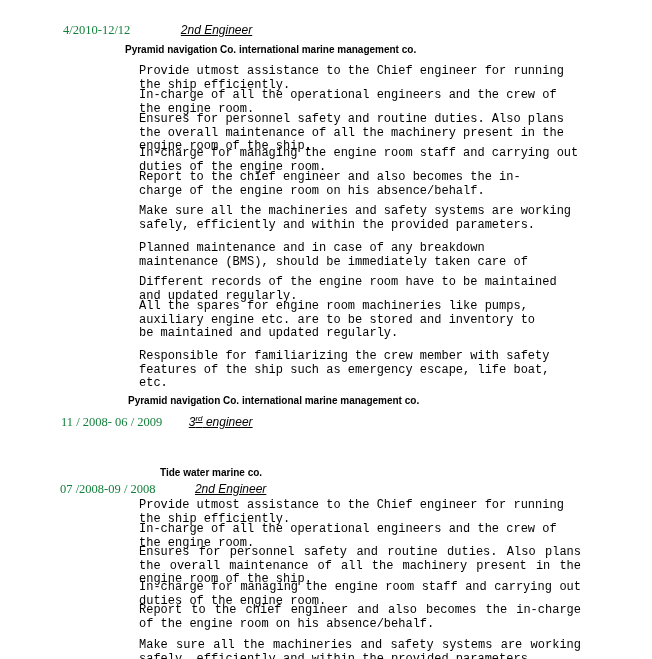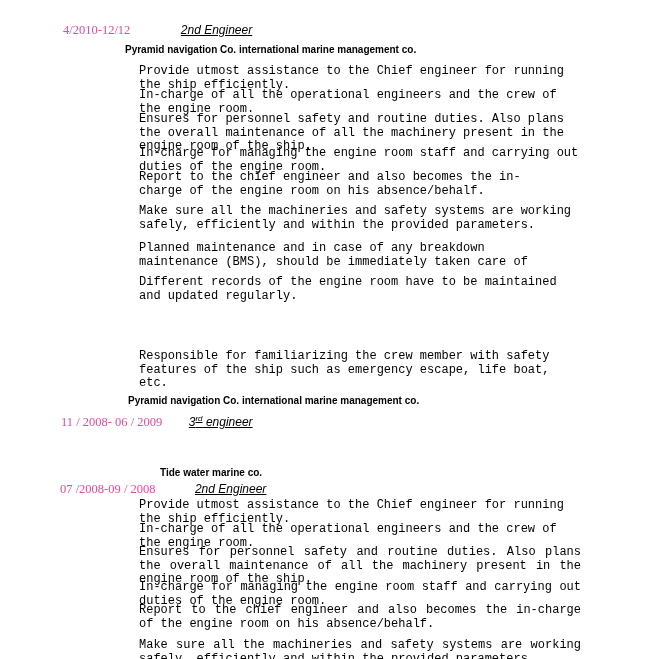--- a/index.html
+++ b/index.html
@@ -25,21 +25,21 @@
   }
 
   
   .entry-head {
     display: block;
     white-space: nowrap;
   }
   .entry-date {
     font-family: "Liberation Serif", serif;
     font-size: 12.5px;
-    color: #ec4899;
+    color: #15803d;
     display: inline-block;
     vertical-align: baseline;
   }
   .entry-title {
     font-family: "Liberation Sans", sans-serif;
     font-size: 12px;
     font-weight: normal;
     font-style: italic;
     text-decoration: underline;
     display: inline-block;
@@ -97,20 +97,21 @@
   <div class="abs duty w-body-wide" style="left:139px; top:147px;">In-charge for managing the engine room staff and carrying out duties of the engine room.</div>
 
   <div class="abs duty" style="left:139px; top:171px; width:418px;">Report to the chief engineer and also becomes the in-charge of the engine room on his absence/behalf.</div>
 
   <div class="abs duty w-body-wide" style="left:139px; top:205px;">Make sure all the machineries and safety systems are working safely, efficiently and within the provided parameters.</div>
 
   <div class="abs duty w-body-wide" style="left:139px; top:276px;">Different records of the engine room have to be maintained and updated regularly.</div>
 
   <div class="abs duty" style="left:139px; top:242px; width:410px;">Planned maintenance and in case of any breakdown maintenance (BMS), should be immediately taken care of</div>
 
+  <div class="abs duty" style="left:139px; top:300px; width:408px;">All the spares for engine room machineries like pumps, auxiliary engine etc. are to be stored and inventory to be maintained and updated regularly.</div>
 
   <div class="abs duty" style="left:139px; top:350px; width:415px;">Responsible for familiarizing the crew member with safety features of the ship such as emergency escape, life boat, etc.</div>
 
   <div class="abs entry-head" style="left:61px; top:371px;">
     <span class="entry-date">11 / 2008- 06 / 2009</span>
     <span class="entry-title" style="margin-left:22px;margin-top:44px;"><span>3</span><sup>rd</sup><span> engineer</span></span>
   </div>
 
   <div class="abs company" style="left:128px; top:395px;">Pyramid navigation Co. international marine management co.</div>
 

